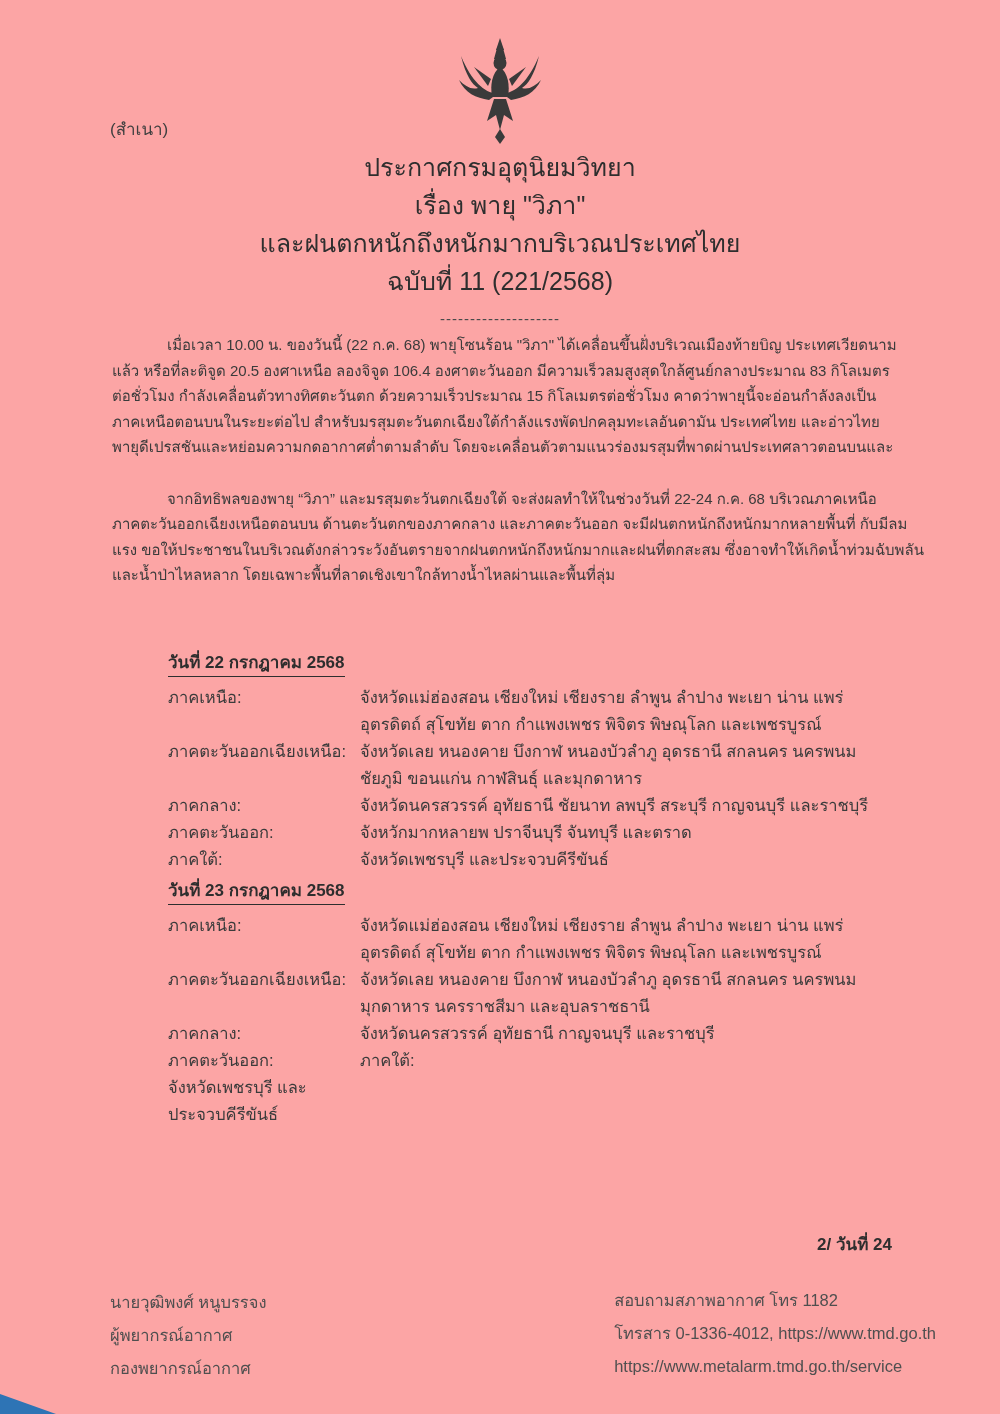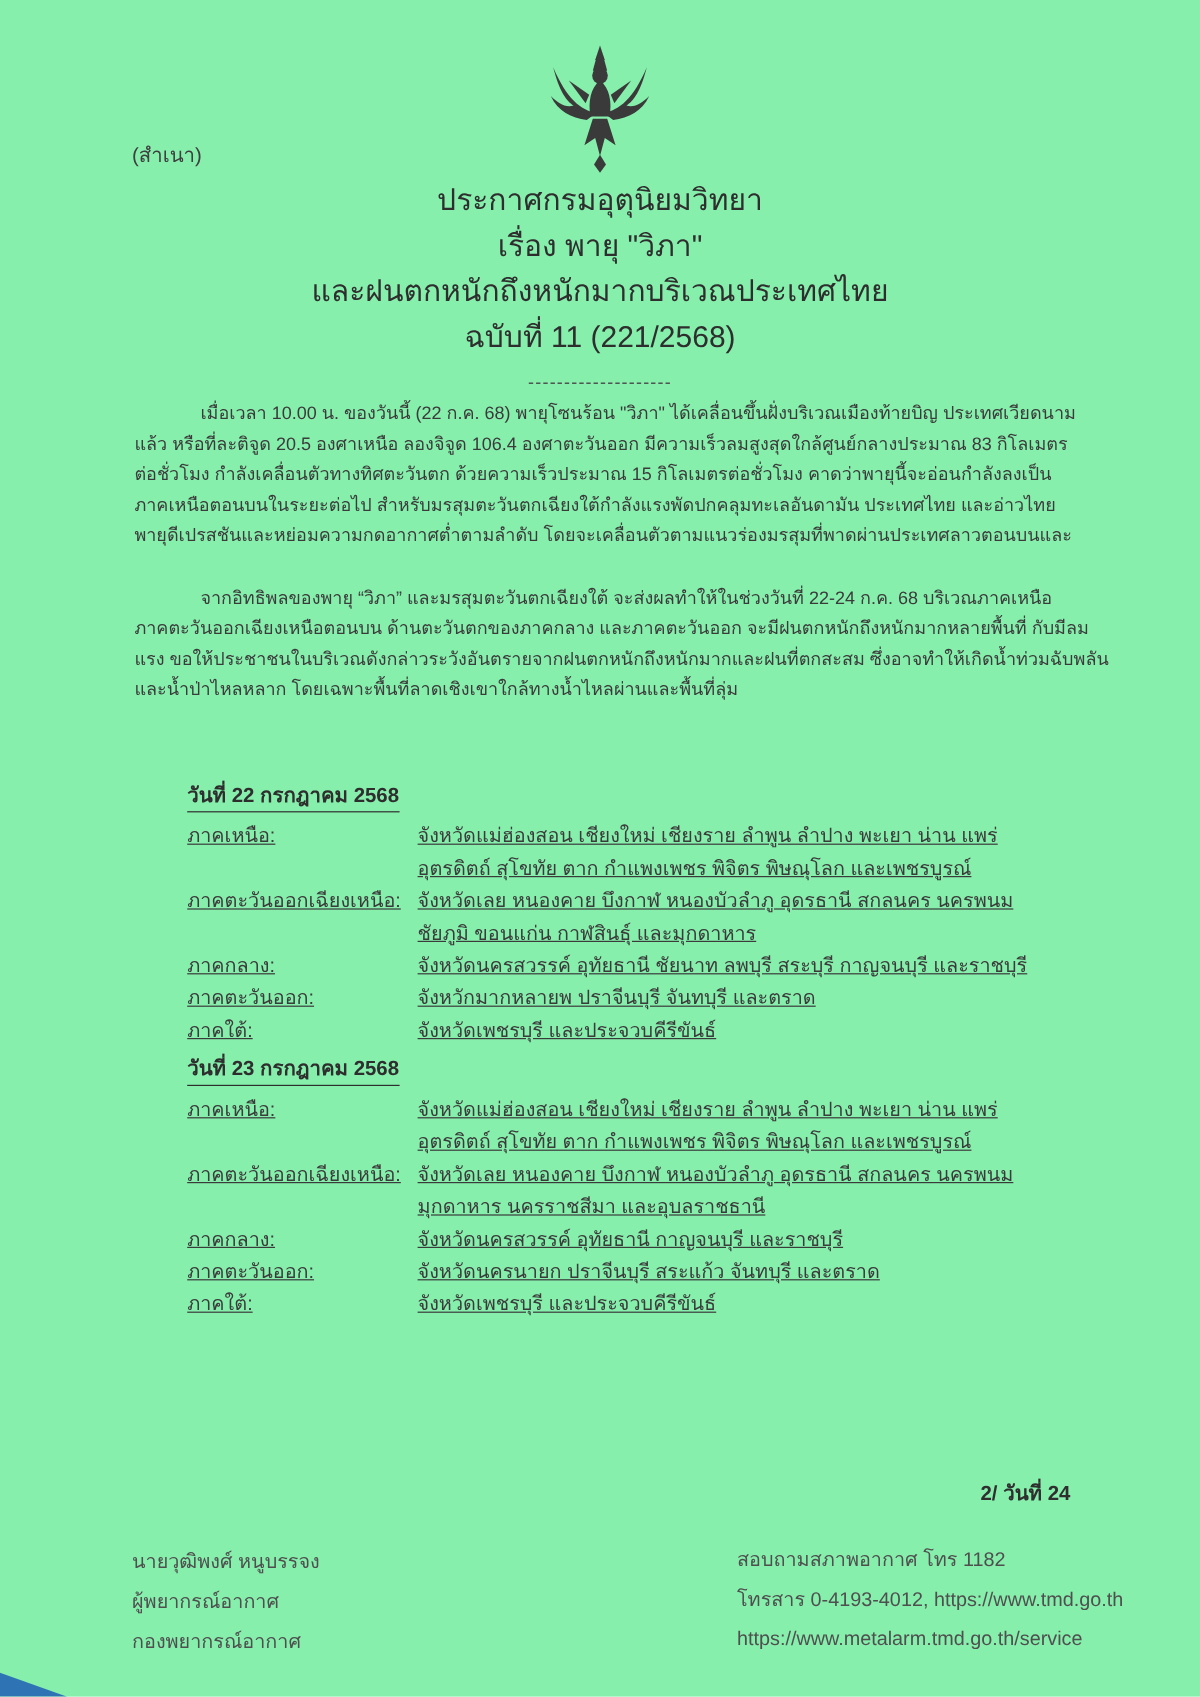--- a/index.html
+++ b/index.html
@@ -1,34 +1,34 @@
 <!DOCTYPE html>
 <html><head>
 <meta charset="utf-8">
 <style>
   * { margin:0; padding:0; box-sizing:border-box; }
   html,body { background:#ffffff; }
   body { font-family:"Liberation Sans","DejaVu Sans",sans-serif; color:#3b3b3b; }
   .page {
     position:relative; width:1000px; height:1414px; margin:0 auto;
-    background:#86efac; overflow:hidden;
+    background:#fca5a5; overflow:hidden;
   }
   .copy-label { position:absolute; left:110px; top:115px; font-size:17px; color:#3f3f3f; }
   .emblem { position:absolute; top:36px; left:50%; transform:translateX(-50%); width:100px; height:110px; }
   .emblem svg { width:100%; height:100%; }
   .title-block { position:absolute; top:148px; left:0; right:0; text-align:center; }
   .title-line { font-size:25px; font-weight:normal; color:#2e2e2e; height:38px; line-height:38px; }
   .divider { margin-top:10px; font-size:15px; letter-spacing:1px; color:#4a4a4a; }
   .paragraphs { position:absolute; top:332px; left:112px; width:783px; }
   .para { margin:0 0 0 0; }
   .para + .para { margin-top:26px; }
   .pline { font-size:15px; line-height:25.5px; white-space:nowrap; }
   .pline.first { padding-left:55px; }
   .lead-in { margin-top:23px; padding-left:55px; font-size:16.5px; line-height:25.5px; }
-  .date-section { position:absolute; left:156px; width:730px;text-decoration:underline; }
+  .date-section { position:absolute; left:168px; width:730px; }
   .section-1 { top:648px; }
   .section-2 { top:876px; }
   .date-heading { display:inline-block; font-size:17px; font-weight:bold; color:#2e2e2e;
     border-bottom:1.5px solid #2e2e2e; padding-bottom:1px; margin-bottom:7px; }
   .region-table { display:grid; grid-template-columns:192px 1fr; }
   .region-label { font-size:16.5px; line-height:27px; }
   .province-list { font-size:16.5px; line-height:27px; max-width:538px; }
   .page-note { position:absolute; top:1230px; right:108px; font-size:17px; font-weight:700; color:#2f2f2f; }
   .signature { position:absolute; left:110px; top:1286px; font-size:16.5px; line-height:33px; color:#4f4f4f; }
   .contact { position:absolute; right:64px; top:1284px; text-align:left; font-size:16.5px; line-height:33px; color:#4f4f4f; }
@@ -102,35 +102,34 @@
   <div class="date-section section-2">
     <span class="date-heading">วันที่ 23 กรกฎาคม 2568</span>
     <div class="region-table">
       <div class="region-label">ภาคเหนือ:</div>
       <div class="province-list">จังหวัดแม่ฮ่องสอน เชียงใหม่ เชียงราย ลำพูน ลำปาง พะเยา น่าน แพร่ อุตรดิตถ์ สุโขทัย ตาก กำแพงเพชร พิจิตร พิษณุโลก และเพชรบูรณ์</div>
       <div class="region-label">ภาคตะวันออกเฉียงเหนือ:</div>
       <div class="province-list">จังหวัดเลย หนองคาย บึงกาฬ หนองบัวลำภู อุดรธานี สกลนคร นครพนม มุกดาหาร นครราชสีมา และอุบลราชธานี</div>
       <div class="region-label">ภาคกลาง:</div>
       <div class="province-list">จังหวัดนครสวรรค์ อุทัยธานี กาญจนบุรี และราชบุรี</div>
       <div class="region-label">ภาคตะวันออก:</div>
-      <div class="province-list">จังหวัดนครนายก ปราจีนบุรี สระแก้ว จันทบุรี และตราด</div>
       <div class="region-label">ภาคใต้:</div>
       <div class="province-list">จังหวัดเพชรบุรี และประจวบคีรีขันธ์</div>
     </div>
   </div>
 
   <div class="page-note">2/ วันที่ 24</div>
 
   <div class="signature">
     <div>นายวุฒิพงศ์ หนูบรรจง</div>
     <div>ผู้พยากรณ์อากาศ</div>
     <div>กองพยากรณ์อากาศ</div>
   </div>
 
   <div class="contact">
     <div>สอบถามสภาพอากาศ โทร 1182</div>
-    <div>โทรสาร 0-4193-4012, https://www.tmd.go.th</div>
+    <div>โทรสาร 0-1336-4012, https://www.tmd.go.th</div>
     <div>https://www.metalarm.tmd.go.th/service</div>
   </div>
 
   <div class="corner-decoration"></div>
 
 </div>
 
 </body></html>

